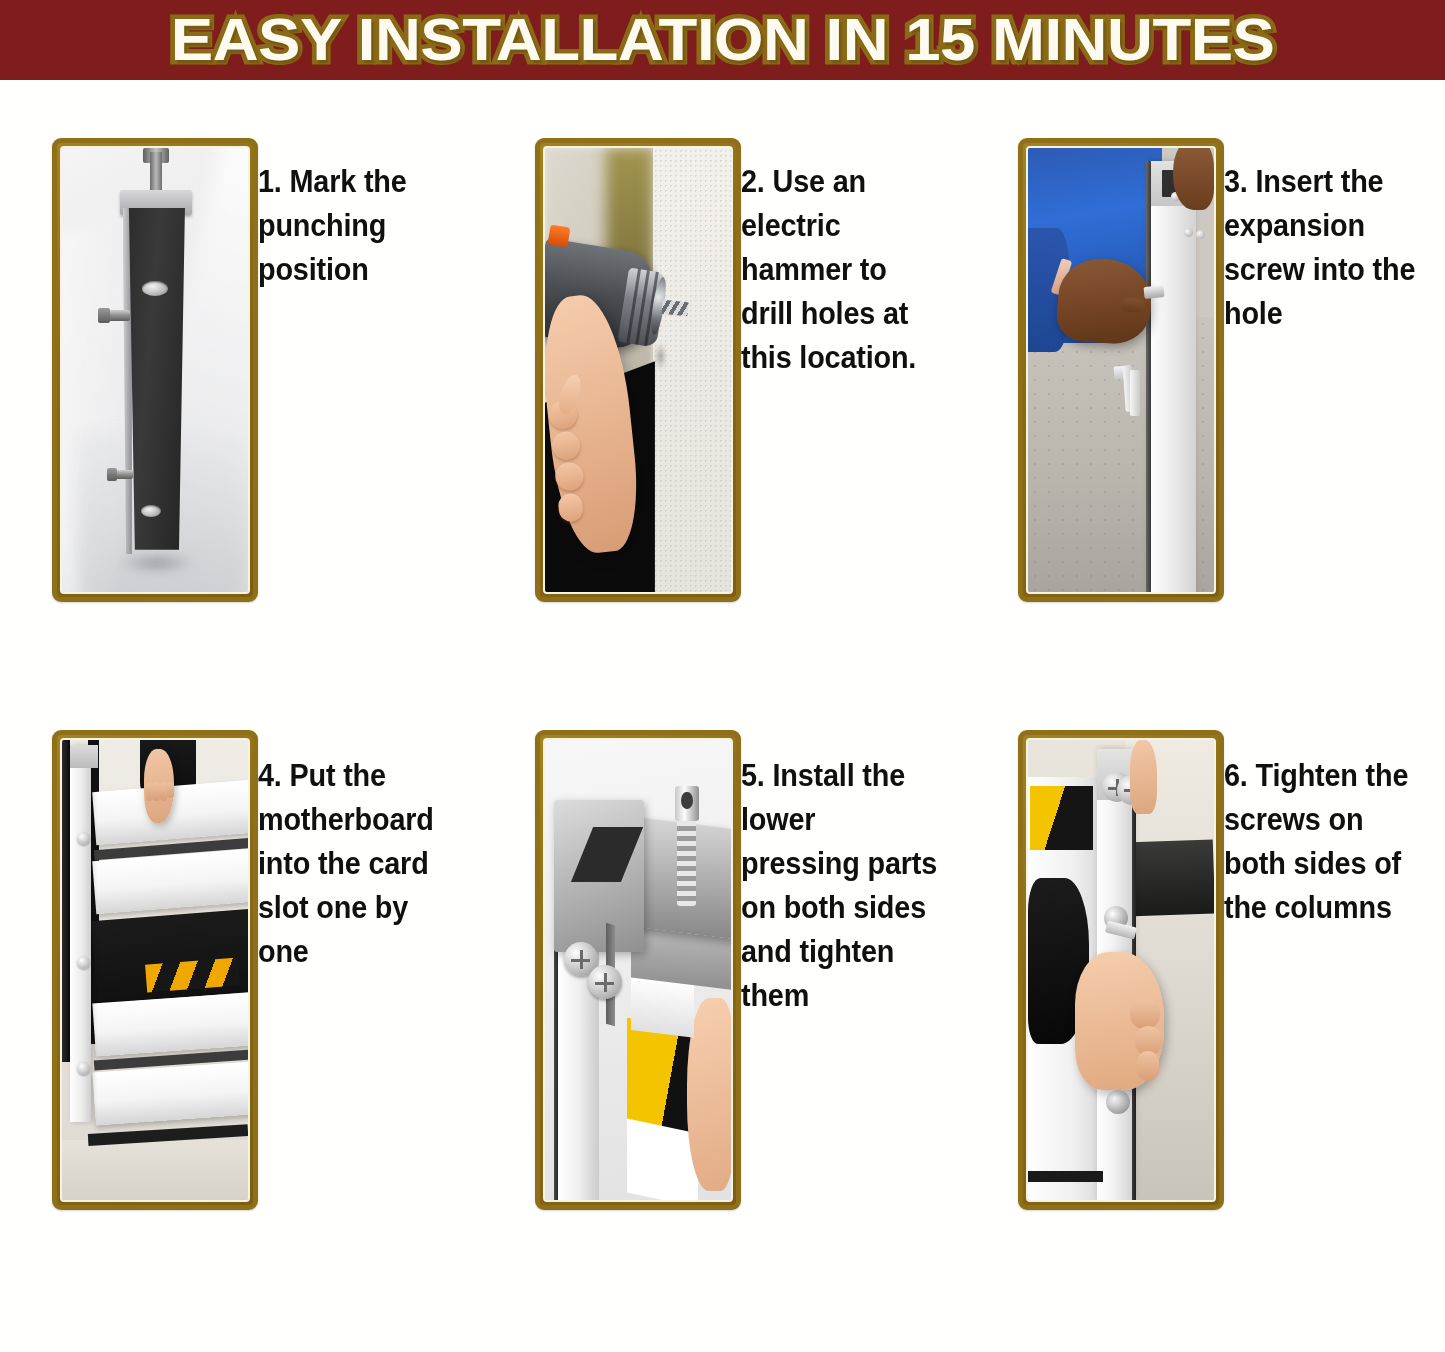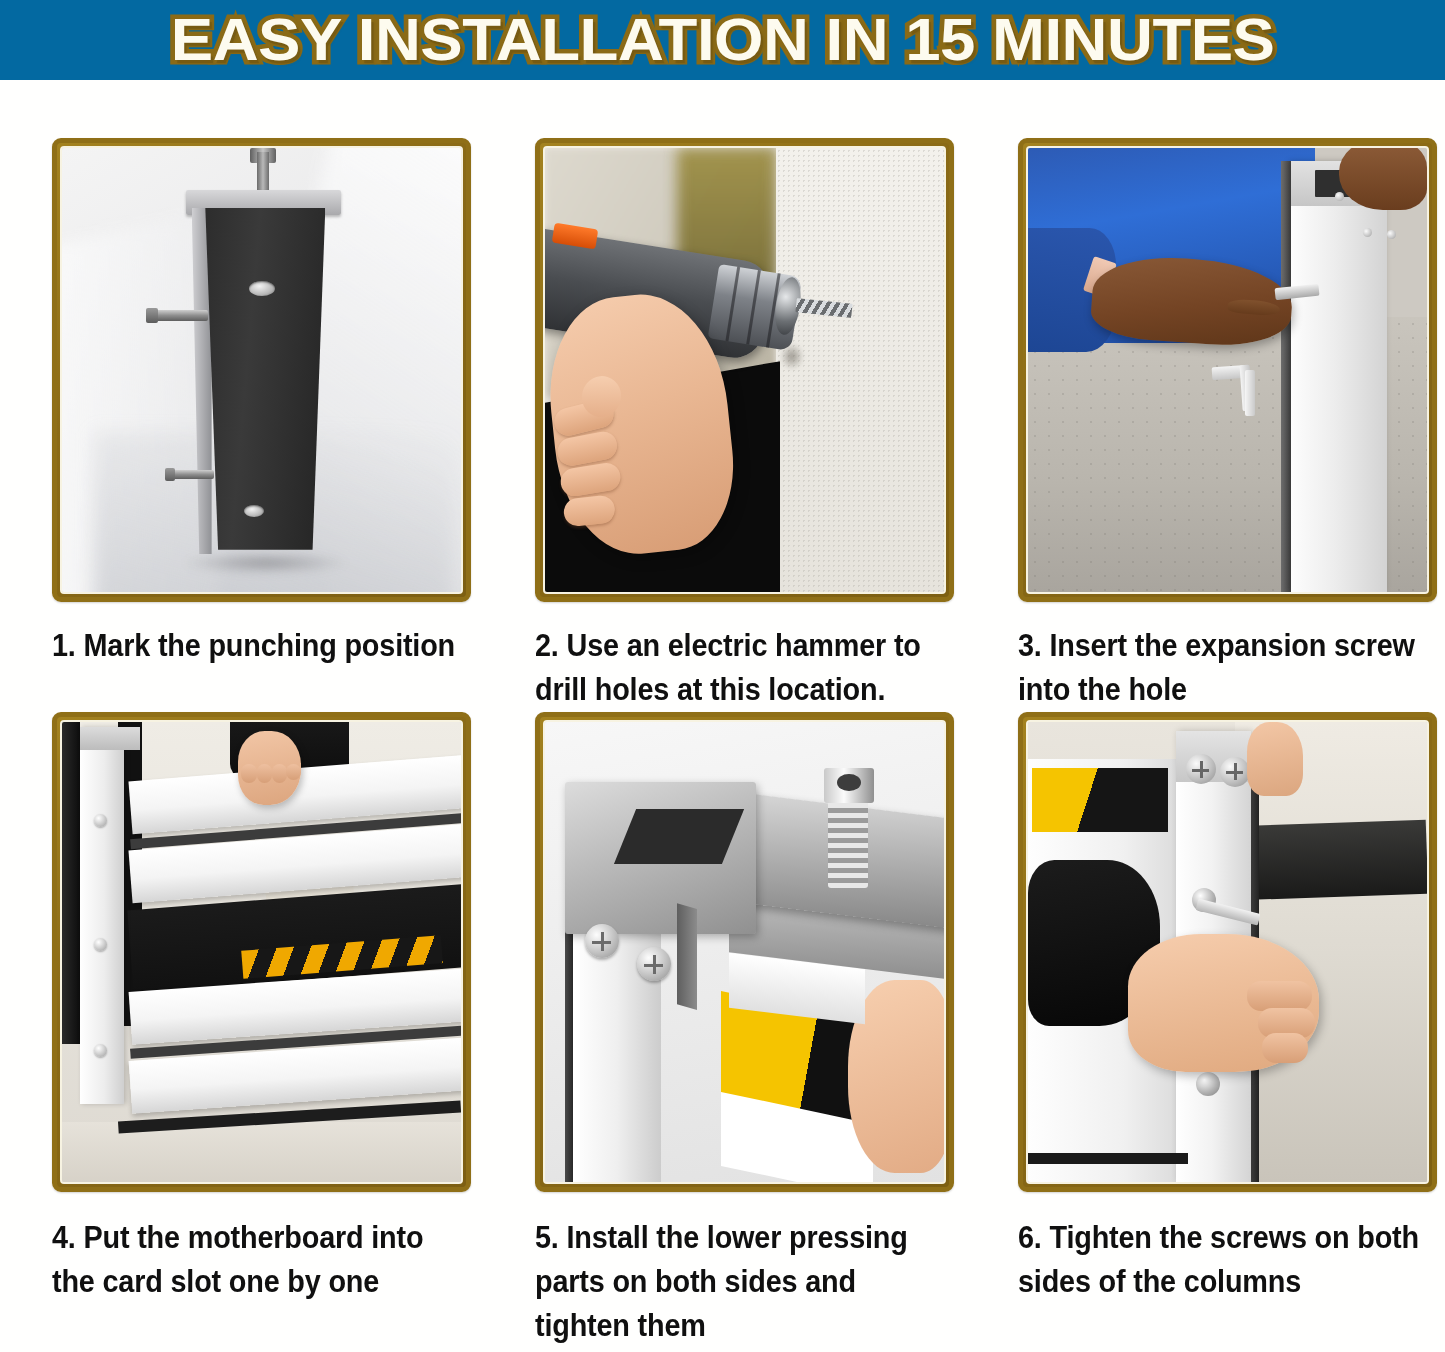--- a/index.html
+++ b/index.html
@@ -22,21 +22,21 @@
 
   
   .title-bar {
     position:absolute;
     left:0; top:0;
     width:1445px;
     height:80px;
     display:flex;
     align-items:center;
     justify-content:center;
-    background:#0369a1;
+    background:#7f1d1d;
   }
   .title-text {
     font-family:"Liberation Sans", sans-serif;
     font-weight:700;
     font-size:60px;
     line-height:62px;
     letter-spacing:-0.5px;
     transform:scaleX(1.06);
     transform-origin:center center;
     color:#fdfbef;
@@ -54,21 +54,21 @@
     left:8px;
     top:138px;
     width:1429px;
     height:1200px;
     display:grid;
     grid-template-columns:1fr 1fr 1fr;
     grid-template-rows:auto auto;
     column-gap:20px;
     row-gap:0px;
   }
-  .cell { display:flex; flex-direction:column;padding-left:44px; }
+  .cell { display:flex; flex-direction:row;padding-left:44px; }
 
   .photo-frame {
     position:relative;
     width:100%;
     height:464px;
     border:5px solid #8f6f17;
     border-radius:9px;
     background:
       linear-gradient(145deg,#a3821f 0%,#8a6a16 40%,#7d5f12 100%);
     padding:3px;

